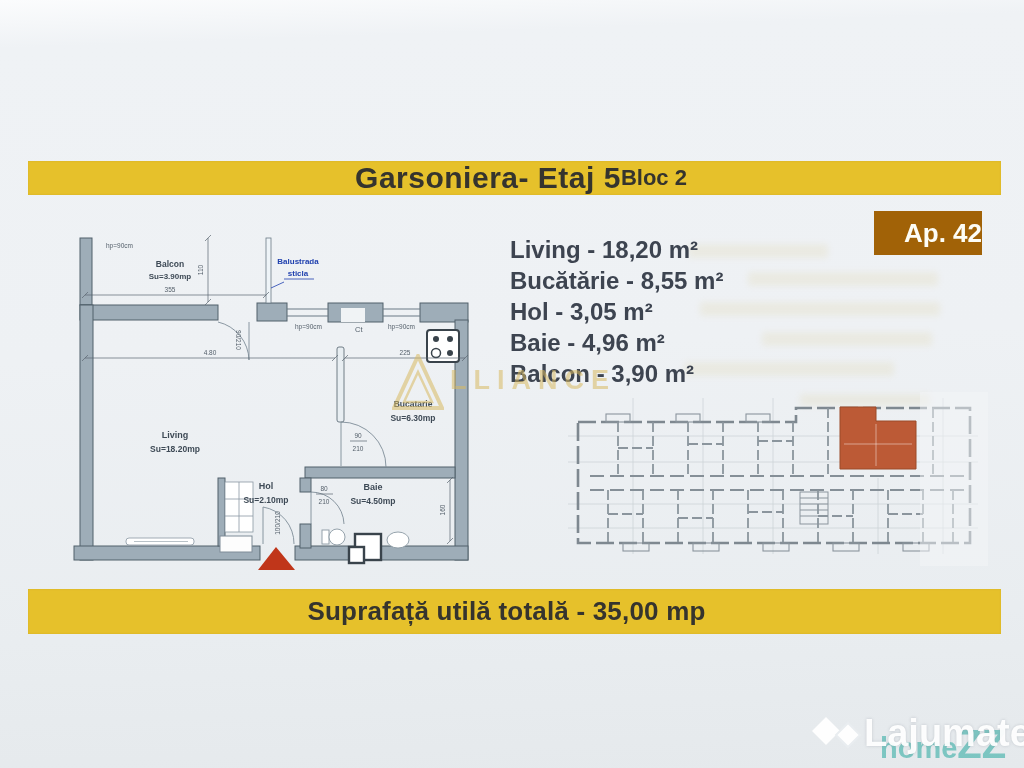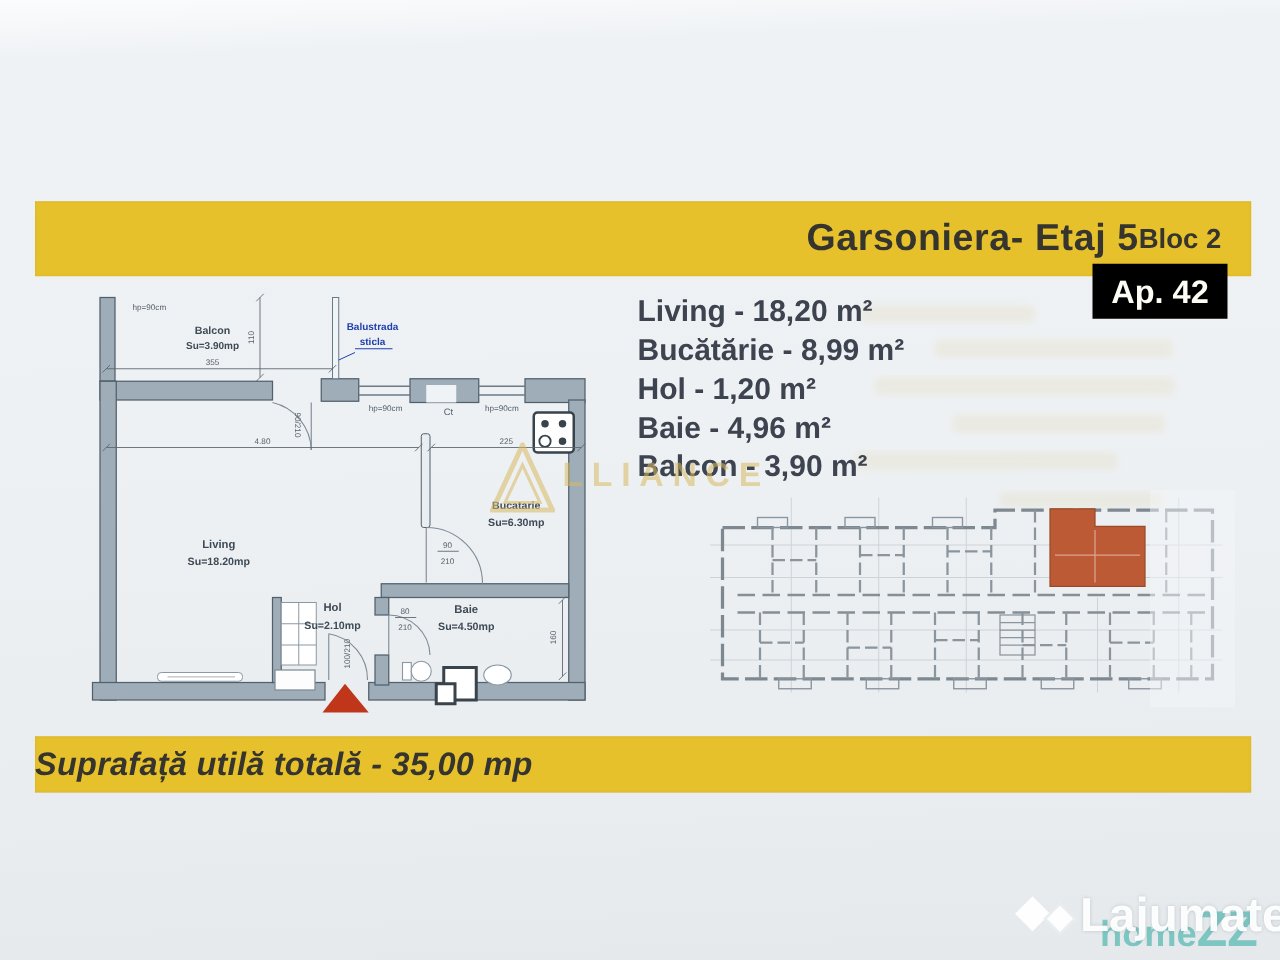--- a/index.html
+++ b/index.html
@@ -6,30 +6,30 @@
   body{
     width:1024px;height:768px;position:relative;overflow:hidden;
     font-family:"Liberation Sans",sans-serif;
     background:linear-gradient(178deg,#fbfcfd 0%,#eff2f5 6%,#eef1f4 45%,#e9edf0 80%,#e5e9ec 100%);
   }
   .band{
     position:absolute;left:28px;width:973px;background:#e6c12b;
     display:flex;align-items:center;color:#35342e;
     box-shadow:0 0 2px rgba(150,120,20,.25) inset;
   }
-  .band-top{top:161px;height:60px;justify-content:flex-end;}
+  .band-top{top:161px;height:34px;justify-content:center;}
   .page-title{font-size:30px;font-weight:bold;letter-spacing:.5px;padding-left:37px;}
   .bloc-label{font-size:22px;font-weight:bold;padding-right:24px;}
   .ap-badge{
-    position:absolute;left:874px;top:211px;width:108px;height:44px;background:#000000;
-    color:#fdfdf6;font-size:26px;font-weight:bold;display:flex;align-items:center;justify-content:center;
+    position:absolute;left:874px;top:211px;width:108px;height:44px;background:#a16207;
+    color:#fdfdf6;font-size:26px;font-weight:bold;display:flex;align-items:center;justify-content:flex-end;
   }
   .room-list{position:absolute;left:510px;top:234px;color:#3d4450;}
   .room-line{font-size:24px;font-weight:bold;line-height:31px;white-space:nowrap;}
-  .band-bottom{top:589px;height:45px;justify-content:flex-start;font-style:italic;}
+  .band-bottom{top:589px;height:45px;justify-content:center;}
   .total-label{font-size:26px;font-weight:bold;padding-right:16px;letter-spacing:.2px;}
   .floorplan-wrap{position:absolute;left:58px;top:226px;width:420px;height:350px;}
   .building-wrap{position:absolute;left:548px;top:386px;width:442px;height:186px;}
   svg text{font-family:"Liberation Sans",sans-serif;fill:#46525e;}
   .dim{font-size:6.5px;fill:#55606b;}
   .roomname{font-size:9px;font-weight:bold;fill:#3e4a56;}
   .roomarea{font-size:8.5px;font-weight:bold;fill:#3e4a56;}
   .bluelbl{font-size:8px;font-weight:bold;fill:#1e3fae;}
   
   .alliance{position:absolute;left:392px;top:352px;width:270px;height:62px;opacity:.55;z-index:3;
@@ -59,22 +59,22 @@
   <span class="page-title">Garsoniera- Etaj 5</span>
   <span class="bloc-label">Bloc 2</span>
 </div>
 
 <div class="ap-badge">
   <span>Ap. 42</span>
 </div>
 
 <div class="room-list">
   <div class="room-line">Living - 18,20 m²</div>
-  <div class="room-line">Bucătărie - 8,99 m²</div>
-  <div class="room-line">Hol - 1,20 m²</div>
+  <div class="room-line">Bucătărie - 8,55 m²</div>
+  <div class="room-line">Hol - 3,05 m²</div>
   <div class="room-line">Baie - 4,96 m²</div>
   <div class="room-line">Balcon - 3,90 m²</div>
 </div>
 
 <div class="floorplan-wrap">
 <svg width="420" height="350" viewBox="0 0 420 350">
   <g stroke="#51606b" stroke-width="1" fill="#9eadb8">
 
     <rect x="22" y="12" width="12" height="67"></rect>
 

